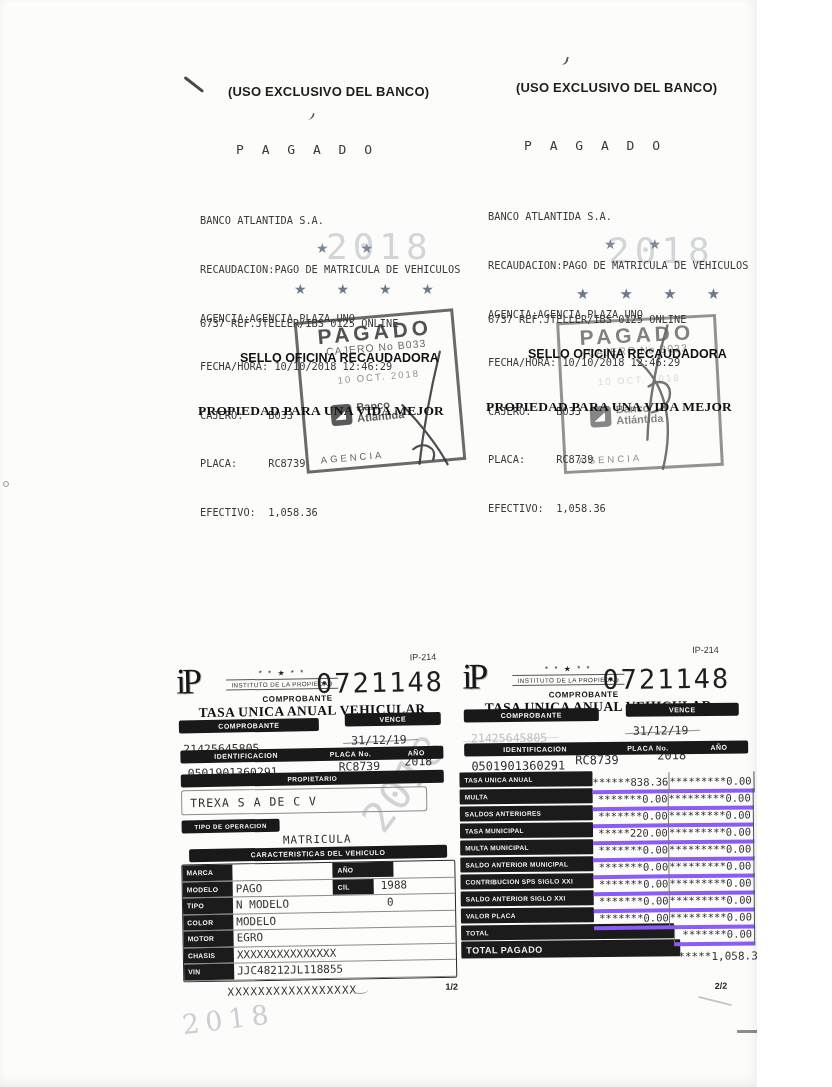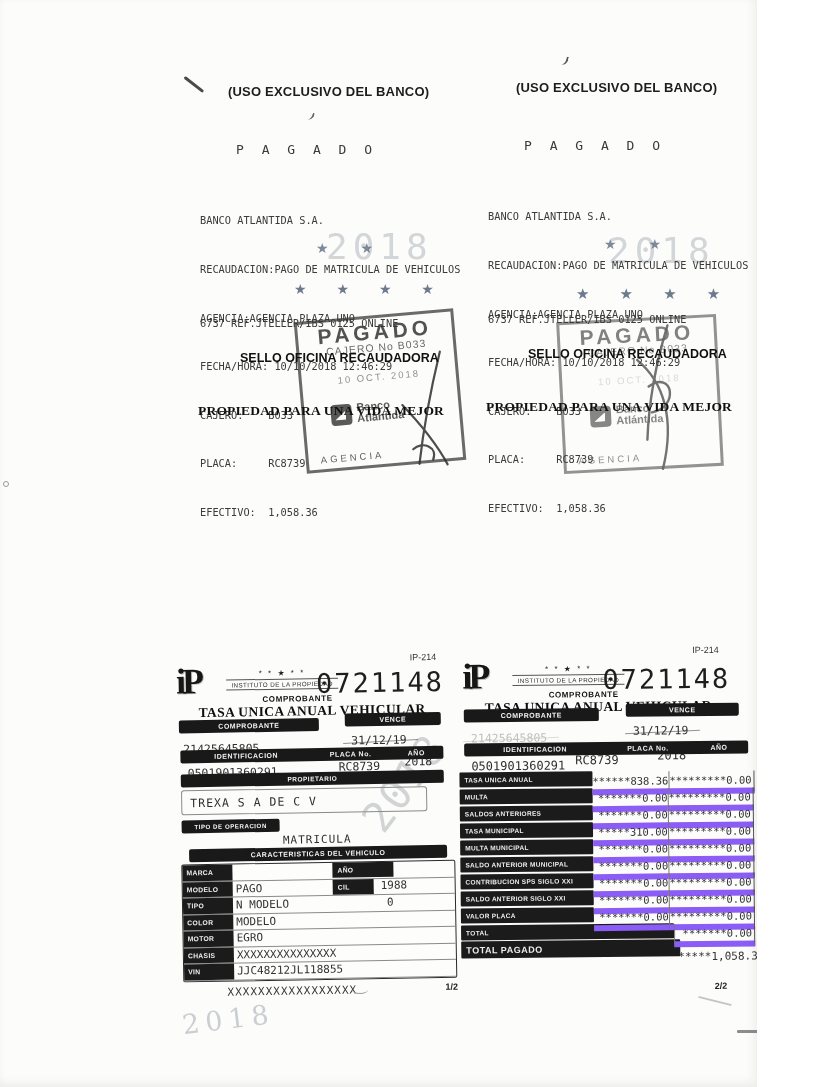--- a/index.html
+++ b/index.html
@@ -45,21 +45,21 @@
   .st-sig{position:absolute;right:-6px;top:34px;overflow:visible;}
   .r-right .st-sig{right:18px;top:4px;}
 
   
   .form{position:absolute;}
   .f-left{left:173px;top:642px;width:294px;height:410px;transform:rotate(-1deg);}
   .f-right{left:458px;top:638px;width:300px;height:380px;transform:rotate(-0.6deg);}
   .f-code{position:absolute;font-size:9px;color:#333;}
   .f-left .f-code{left:240px;top:12px;}
   .f-right .f-code{left:236px;top:8px;}
-  .f-logo{position:absolute;left:6px;top:18px;font-family:"Liberation Serif",serif;font-weight:bold;
+  .f-logo{position:absolute;left:6px;top:18px;font-family:"Liberation Serif",serif;font-weight:normal;
           font-size:36px;line-height:38px;color:#161616;letter-spacing:-4px;text-shadow:1px 1px 0 rgba(0,0,0,.25);}
   .f-inst{position:absolute;left:56px;top:26px;width:112px;text-align:center;}
   .f-stars{font-size:8px;letter-spacing:2px;color:#1c1c1c;}
   .f-instname{font-size:6.3px;letter-spacing:.4px;color:#333;border-top:1px solid #555;border-bottom:1px solid #555;
               padding:1px 0;margin-top:1px;white-space:nowrap;}
   .f-compcap{position:absolute;left:92px;top:52px;font-size:8px;font-weight:bold;letter-spacing:.6px;color:#111;}
   .f-serial{position:absolute;left:146px;top:26px;font-family:"DejaVu Sans Mono",monospace;
             font-size:27px;letter-spacing:2px;color:#1e1e1e;}
   .f-title{position:absolute;left:28px;top:61px;font-family:"Liberation Serif",serif;font-weight:bold;
            font-size:13.5px;letter-spacing:.4px;color:#0e0e0e;white-space:nowrap;}
@@ -118,21 +118,21 @@
         color:rgba(145,150,158,.4);transform:rotate(-52deg);z-index:0;letter-spacing:2px;}
   .f-hand{position:absolute;left:6px;top:360px;font-family:"DejaVu Serif",serif;font-size:27px;
           color:rgba(160,168,176,.55);letter-spacing:6px;transform:rotate(-6deg);}
   
   .atable{position:absolute;left:2px;top:132px;width:294px;z-index:1;}
   .arow{display:flex;height:17px;align-items:center;}
   .alabel{width:128px;flex:none;background:#1b1b1b;color:#ececec;font-size:6.5px;font-weight:bold;
           padding-left:5px;height:15px;display:flex;align-items:center;border-radius:1px;letter-spacing:.3px;}
   .acol1,.acol2{height:100%;display:flex;align-items:center;justify-content:flex-end;
           font-family:"DejaVu Sans Mono",monospace;font-size:10.5px;color:#333;
-          border-bottom:6px solid #8b5cf6;transform:translateY(5px);}
+          border-bottom:4px solid #8b5cf6;transform:translateY(5px);}
   .acol1{width:80px;}
   .acol2{width:84px;border-left:1px solid #777;border-right:1.5px solid #555;padding-right:2px;}
   .arow.wide .alabel{width:208px;}
   .arow.total-pagado .alabel{width:214px;height:17px;font-size:9px;letter-spacing:.5px;}
   .arow.total-pagado .acol2{border:none;transform:translateY(9px);font-size:11px;}
 
   
   .art{position:absolute;pointer-events:none;}
   .art-slash{left:182px;top:83px;width:24px;height:2.5px;background:#4a4a4a;transform:rotate(38deg);border-radius:2px;}
   .art-tick1{left:306px;top:112px;width:6px;height:8px;border-right:2px solid #666;border-radius:0 0 6px 0;transform:rotate(18deg);}
@@ -343,21 +343,21 @@
         <span class="acol1">*******0.00</span>
         <span class="acol2">*********0.00</span>
       </div>
       <div class="arow">
         <span class="alabel">SALDOS ANTERIORES</span>
         <span class="acol1">*******0.00</span>
         <span class="acol2">*********0.00</span>
       </div>
       <div class="arow">
         <span class="alabel">TASA MUNICIPAL</span>
-        <span class="acol1">*****310.00</span>
+        <span class="acol1">*****220.00</span>
         <span class="acol2">*********0.00</span>
       </div>
       <div class="arow">
         <span class="alabel">MULTA MUNICIPAL</span>
         <span class="acol1">*******0.00</span>
         <span class="acol2">*********0.00</span>
       </div>
       <div class="arow">
         <span class="alabel">SALDO ANTERIOR MUNICIPAL</span>
         <span class="acol1">*******0.00</span>

